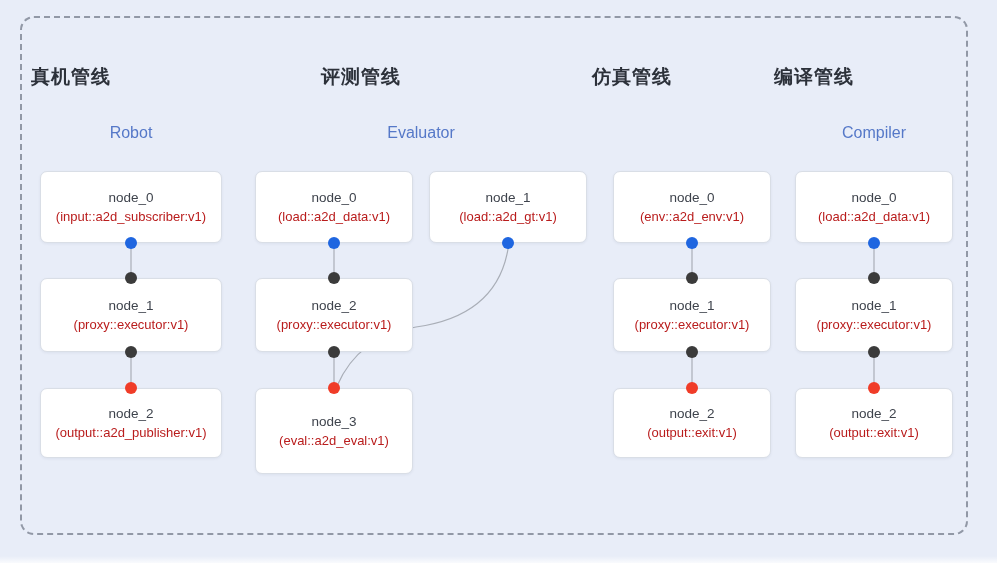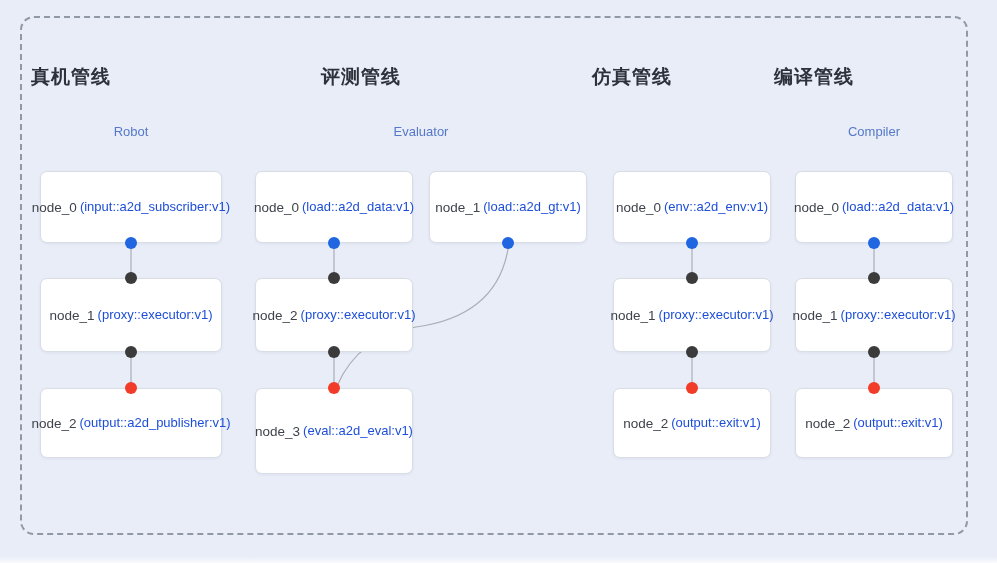--- a/index.html
+++ b/index.html
@@ -19,33 +19,33 @@
     position:absolute;left:20px;top:16px;width:948px;height:519px;
     border:2px dashed #9198a6;border-radius:14px;
     box-sizing:border-box;
   }
   .hdr-zh{
     position:absolute;width:200px;
     font-size:19px;font-weight:bold;color:#2c313a;letter-spacing:1px;
   }
   .hdr-en{
     position:absolute;width:200px;text-align:center;
-    font-size:13px;font-weight:400;color:#5578c8;
+    font-size:16px;font-weight:400;color:#5578c8;
   }
   .edges{position:absolute;left:0;top:0;z-index:1;}
   .node{
     position:absolute;z-index:2;
     background:#ffffff;border:1px solid #d9dee6;border-radius:7px;
     box-shadow:0 1px 3px rgba(20,30,60,.06);
     box-sizing:border-box;
-    display:flex;flex-direction:row;align-items:center;justify-content:center;
+    display:flex;flex-direction:column;align-items:center;justify-content:center;
     gap:3px;
   }
   .node-name{font-size:13.5px;color:#3e434c;line-height:17px;}
-  .node-type{font-size:13px;color:#1d4ed8;line-height:16px;}
+  .node-type{font-size:13px;color:#b91c1c;line-height:16px;}
   .dot{
     position:absolute;z-index:3;width:12px;height:12px;border-radius:50%;
   }
   .dot-blue{background:#1f66e0;}
   .dot-black{background:#3b3b3b;}
   .dot-red{background:#f03c28;}
 </style>
 </head>
 <body>
 

